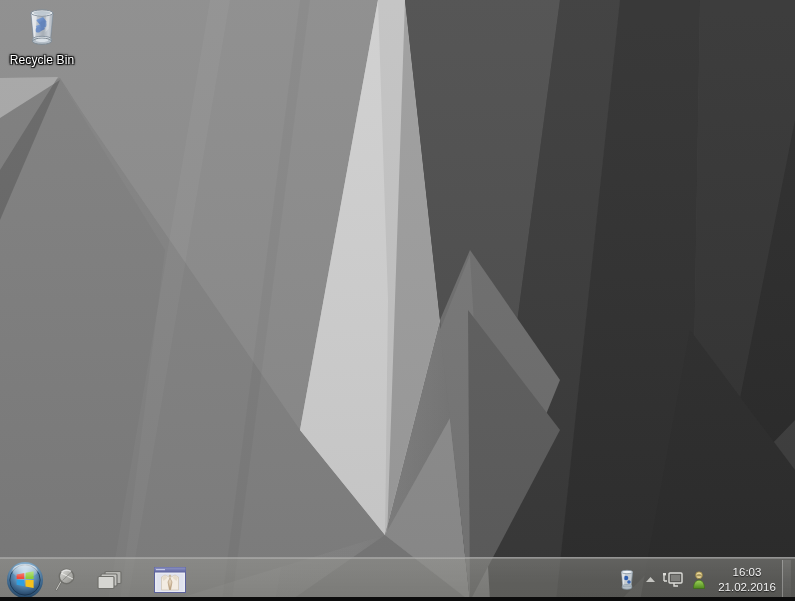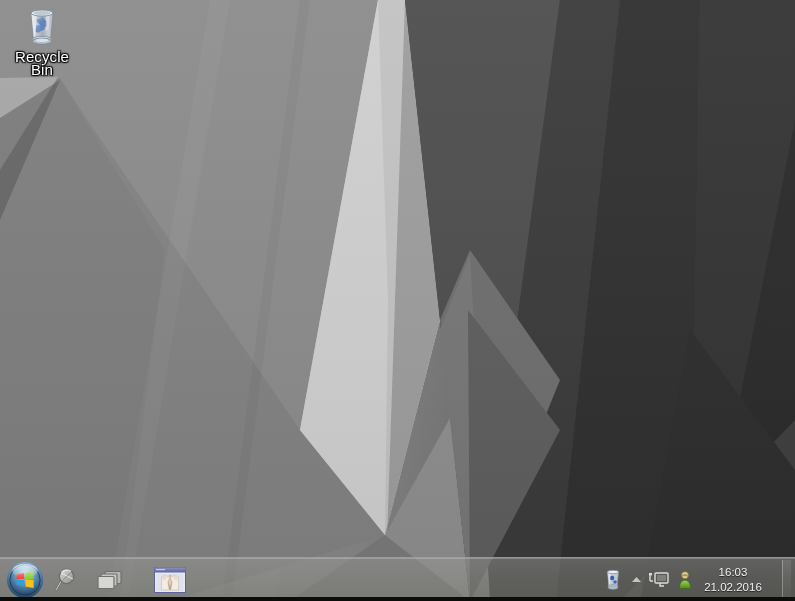--- a/index.html
+++ b/index.html
@@ -15,21 +15,21 @@
   #wallpaper svg { display:block; width:795px; height:601px; }
 
   
   #desktop-icons { position:absolute; left:0; top:0; width:795px; height:557px; }
   .desktop-icon {
     position:absolute; width:76px; text-align:center;
     cursor:default; user-select:none;
   }
   .desktop-icon .icon-glyph { display:block; height:46px; }
   .desktop-icon .icon-label {
-    display:inline-block; color:#ffffff; font-size:15px; line-height:13px;
+    display:inline-block; color:#ffffff; font-size:12px; line-height:13px;
     padding:0 2px; letter-spacing:.1px;
     text-shadow:
       1px 1px 1px rgba(0,0,0,.95), -1px 1px 1px rgba(0,0,0,.8),
       1px -1px 1px rgba(0,0,0,.8), -1px -1px 1px rgba(0,0,0,.8),
       0 0 3px rgba(0,0,0,.9);
   }
 
   
   #taskbar {
     position:absolute; left:0; bottom:0; width:795px; height:44px;
@@ -69,21 +69,21 @@
     height:40px; padding-right:4px;
   }
   .tray-icon {
     width:26px; height:32px; display:flex; align-items:center; justify-content:center;
     cursor:pointer;
   }
   #tray-overflow { width:20px; }
   #clock {
     width:62px; text-align:center; color:#f2f2f2; font-size:11.5px;
     line-height:15px; cursor:pointer; text-shadow:0 1px 1px rgba(0,0,0,.7);
-    margin-left:4px; margin-right:16px;
+    margin-left:4px; margin-right:2px;
   }
   #clock div { white-space:nowrap; }
   #show-desktop {
     width:9px; height:40px; margin-left:2px;
     border-left:1px solid rgba(255,255,255,.28);
     background:linear-gradient(to bottom, rgba(255,255,255,.10), rgba(255,255,255,.02));
     cursor:pointer;
   }
 </style>
 </head>

